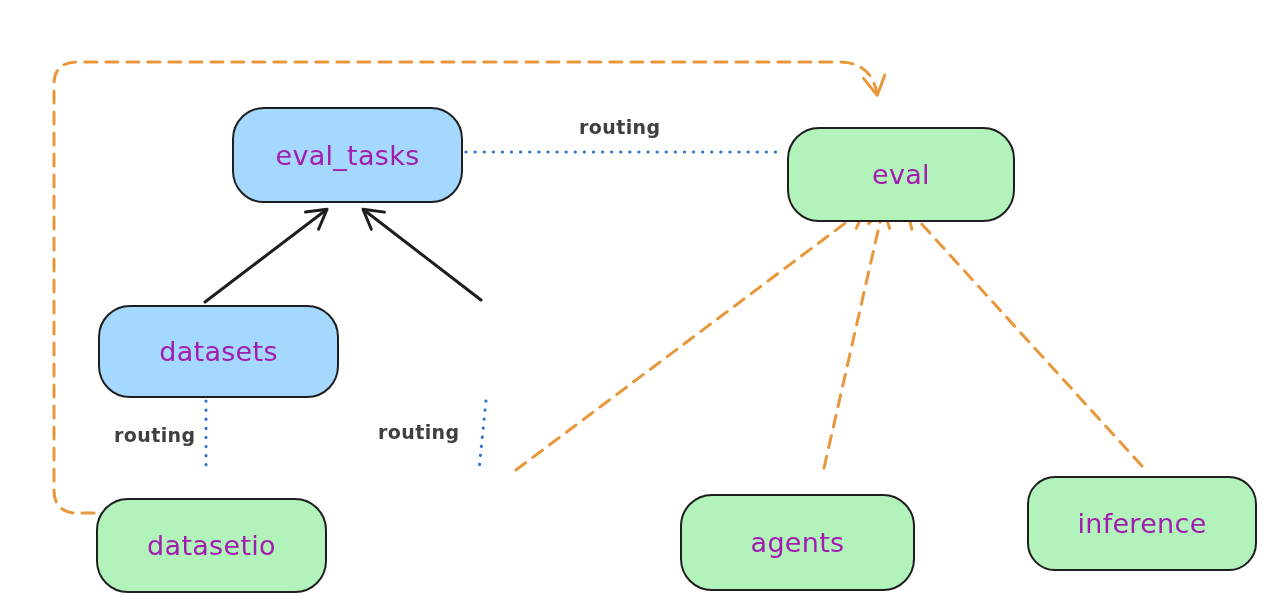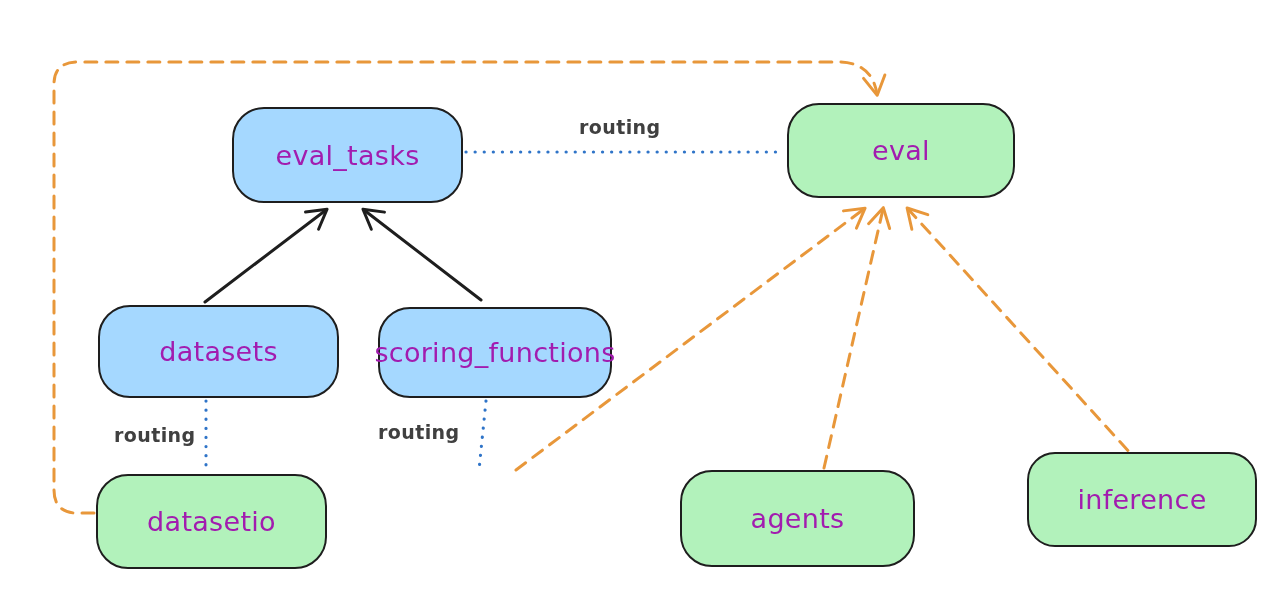--- a/index.html
+++ b/index.html
@@ -29,21 +29,21 @@
     border-radius: 32px;
     display: flex;
     align-items: center;
     justify-content: center;
     font-size: 27px;
     letter-spacing: 0.3px;
     color: #a21caf;
     text-align: center;
   }
   .node.blue  { background: #a5d8ff; }
-  .node.green { background: #b2f2bb; }
+  .node.green { background: #b2f2bb; margin-top: 24px; }
   .edge-label {
     position: absolute;
     color: #404040;
     font-size: 19px;
     font-weight: bold;
     letter-spacing: 0.4px;
     white-space: nowrap;
   }
 </style>
 </head>
@@ -80,23 +80,20 @@
   </div>
 
   <div class="node green" style="left:787px; top:103px; width:228px; height:95px;">
     <span>eval</span>
   </div>
 
   <div class="node blue" style="left:98px; top:305px; width:241px; height:93px;">
     <span>datasets</span>
   </div>
 
-  <div class="node blue" style="left:378px; top:307px; width:234px; height:91px;">
-    <span>scoring_functions</span>
-  </div>
 
   <div class="node green" style="left:96px; top:474px; width:231px; height:95px;">
     <span>datasetio</span>
   </div>
 
 
   <div class="node green" style="left:680px; top:470px; width:235px; height:97px;">
     <span>agents</span>
   </div>
 

